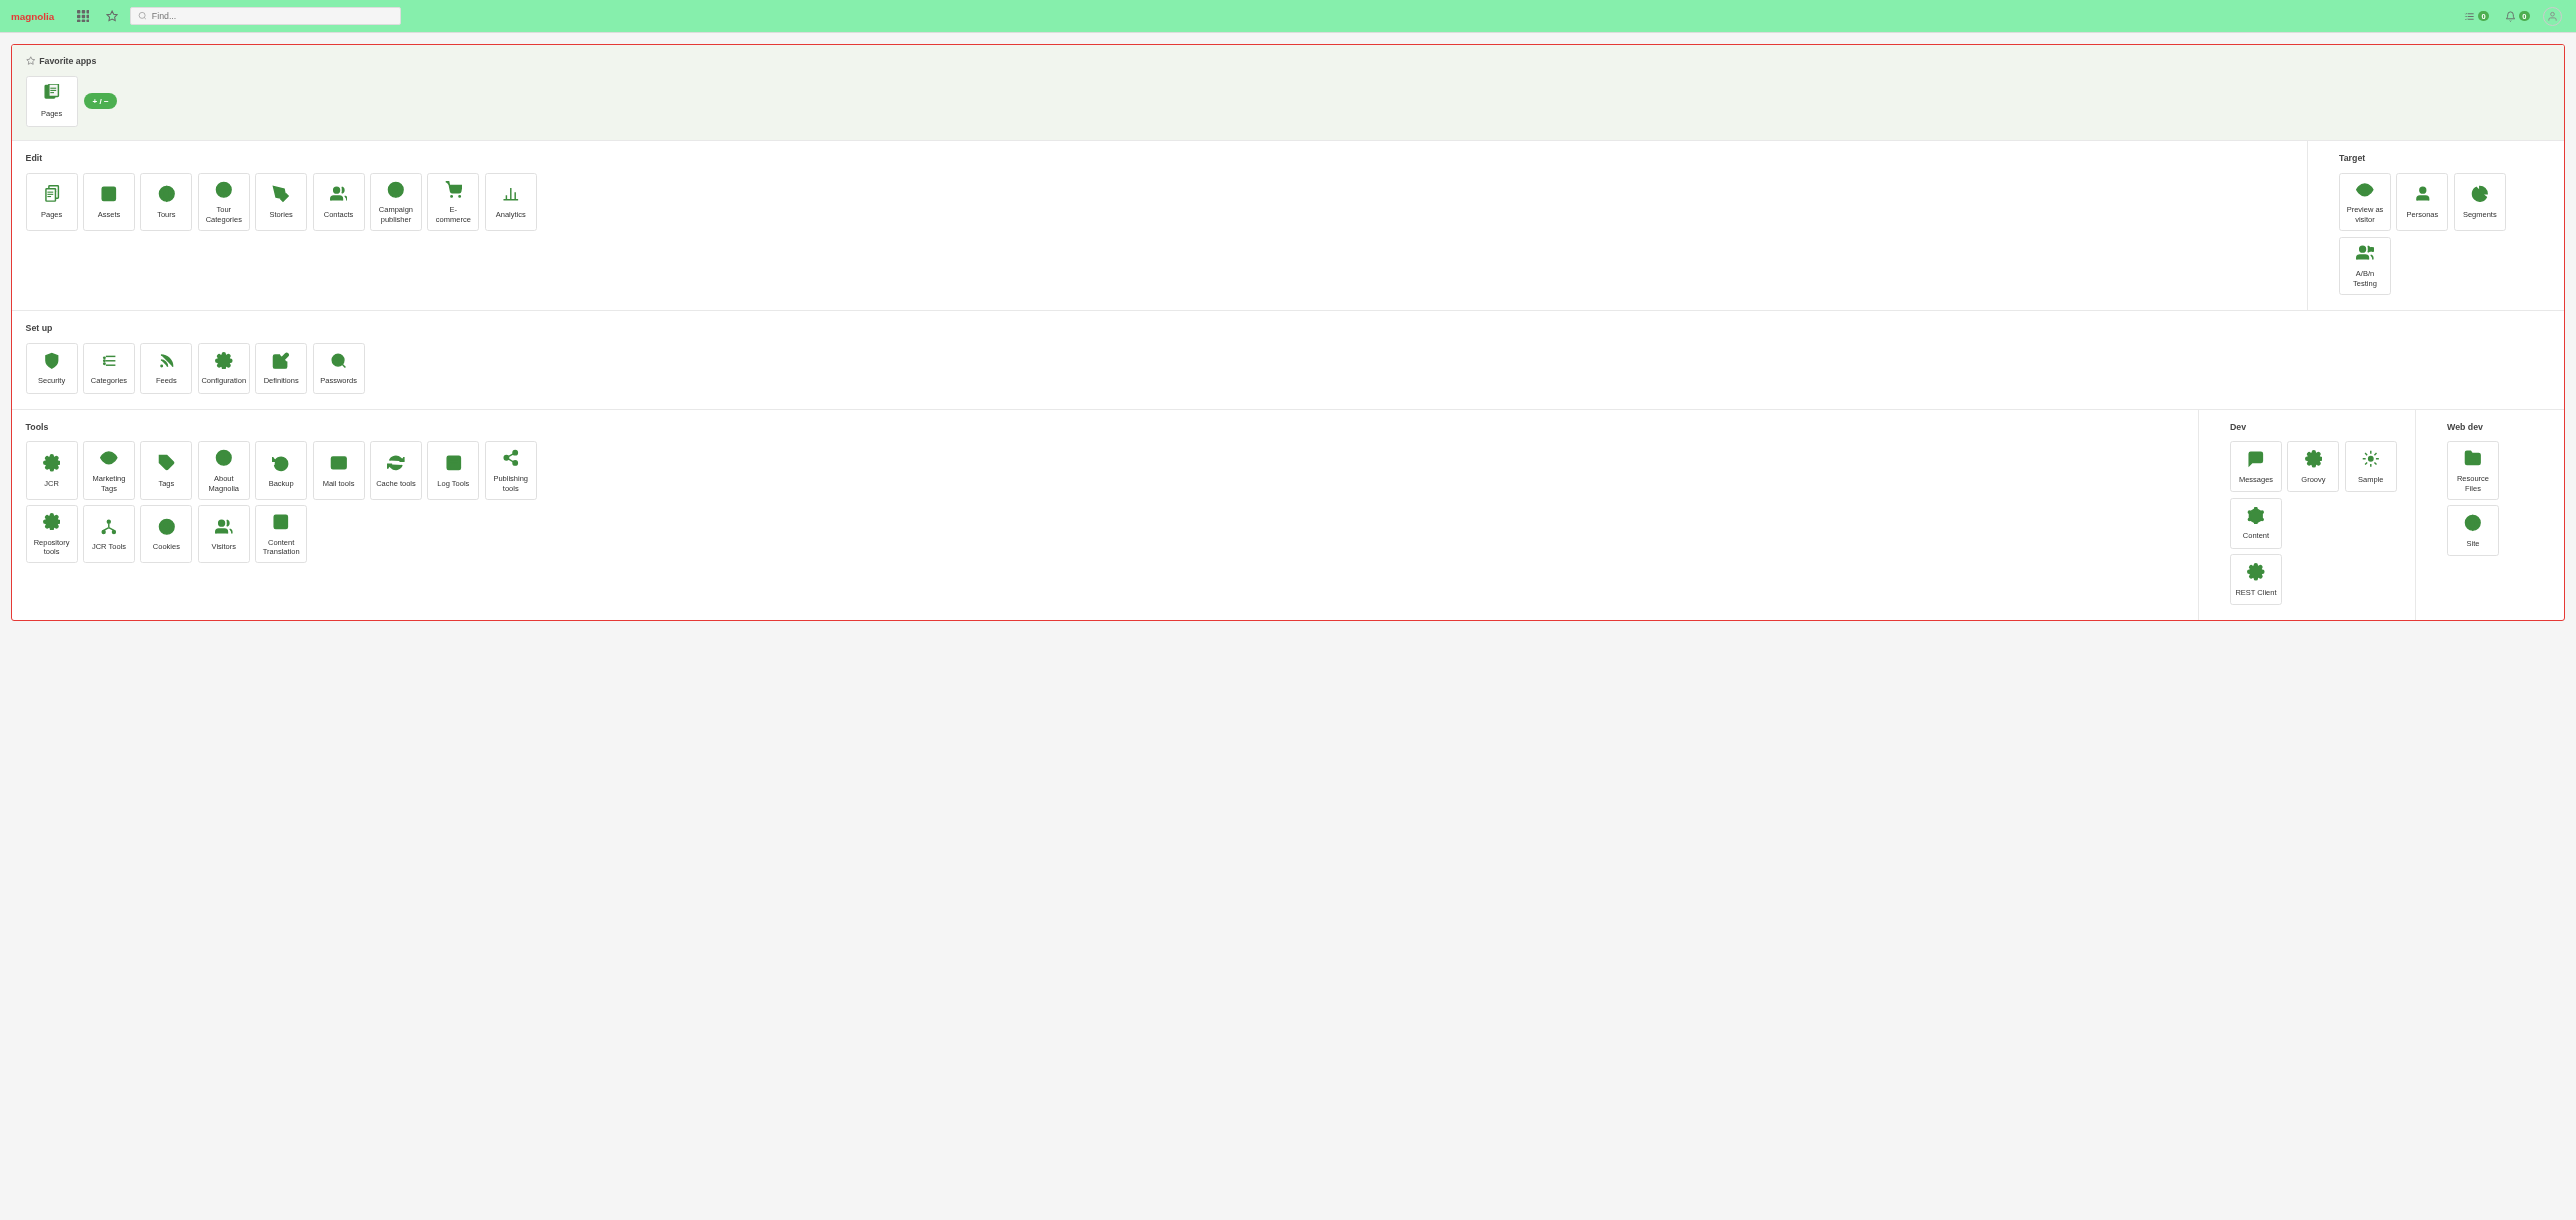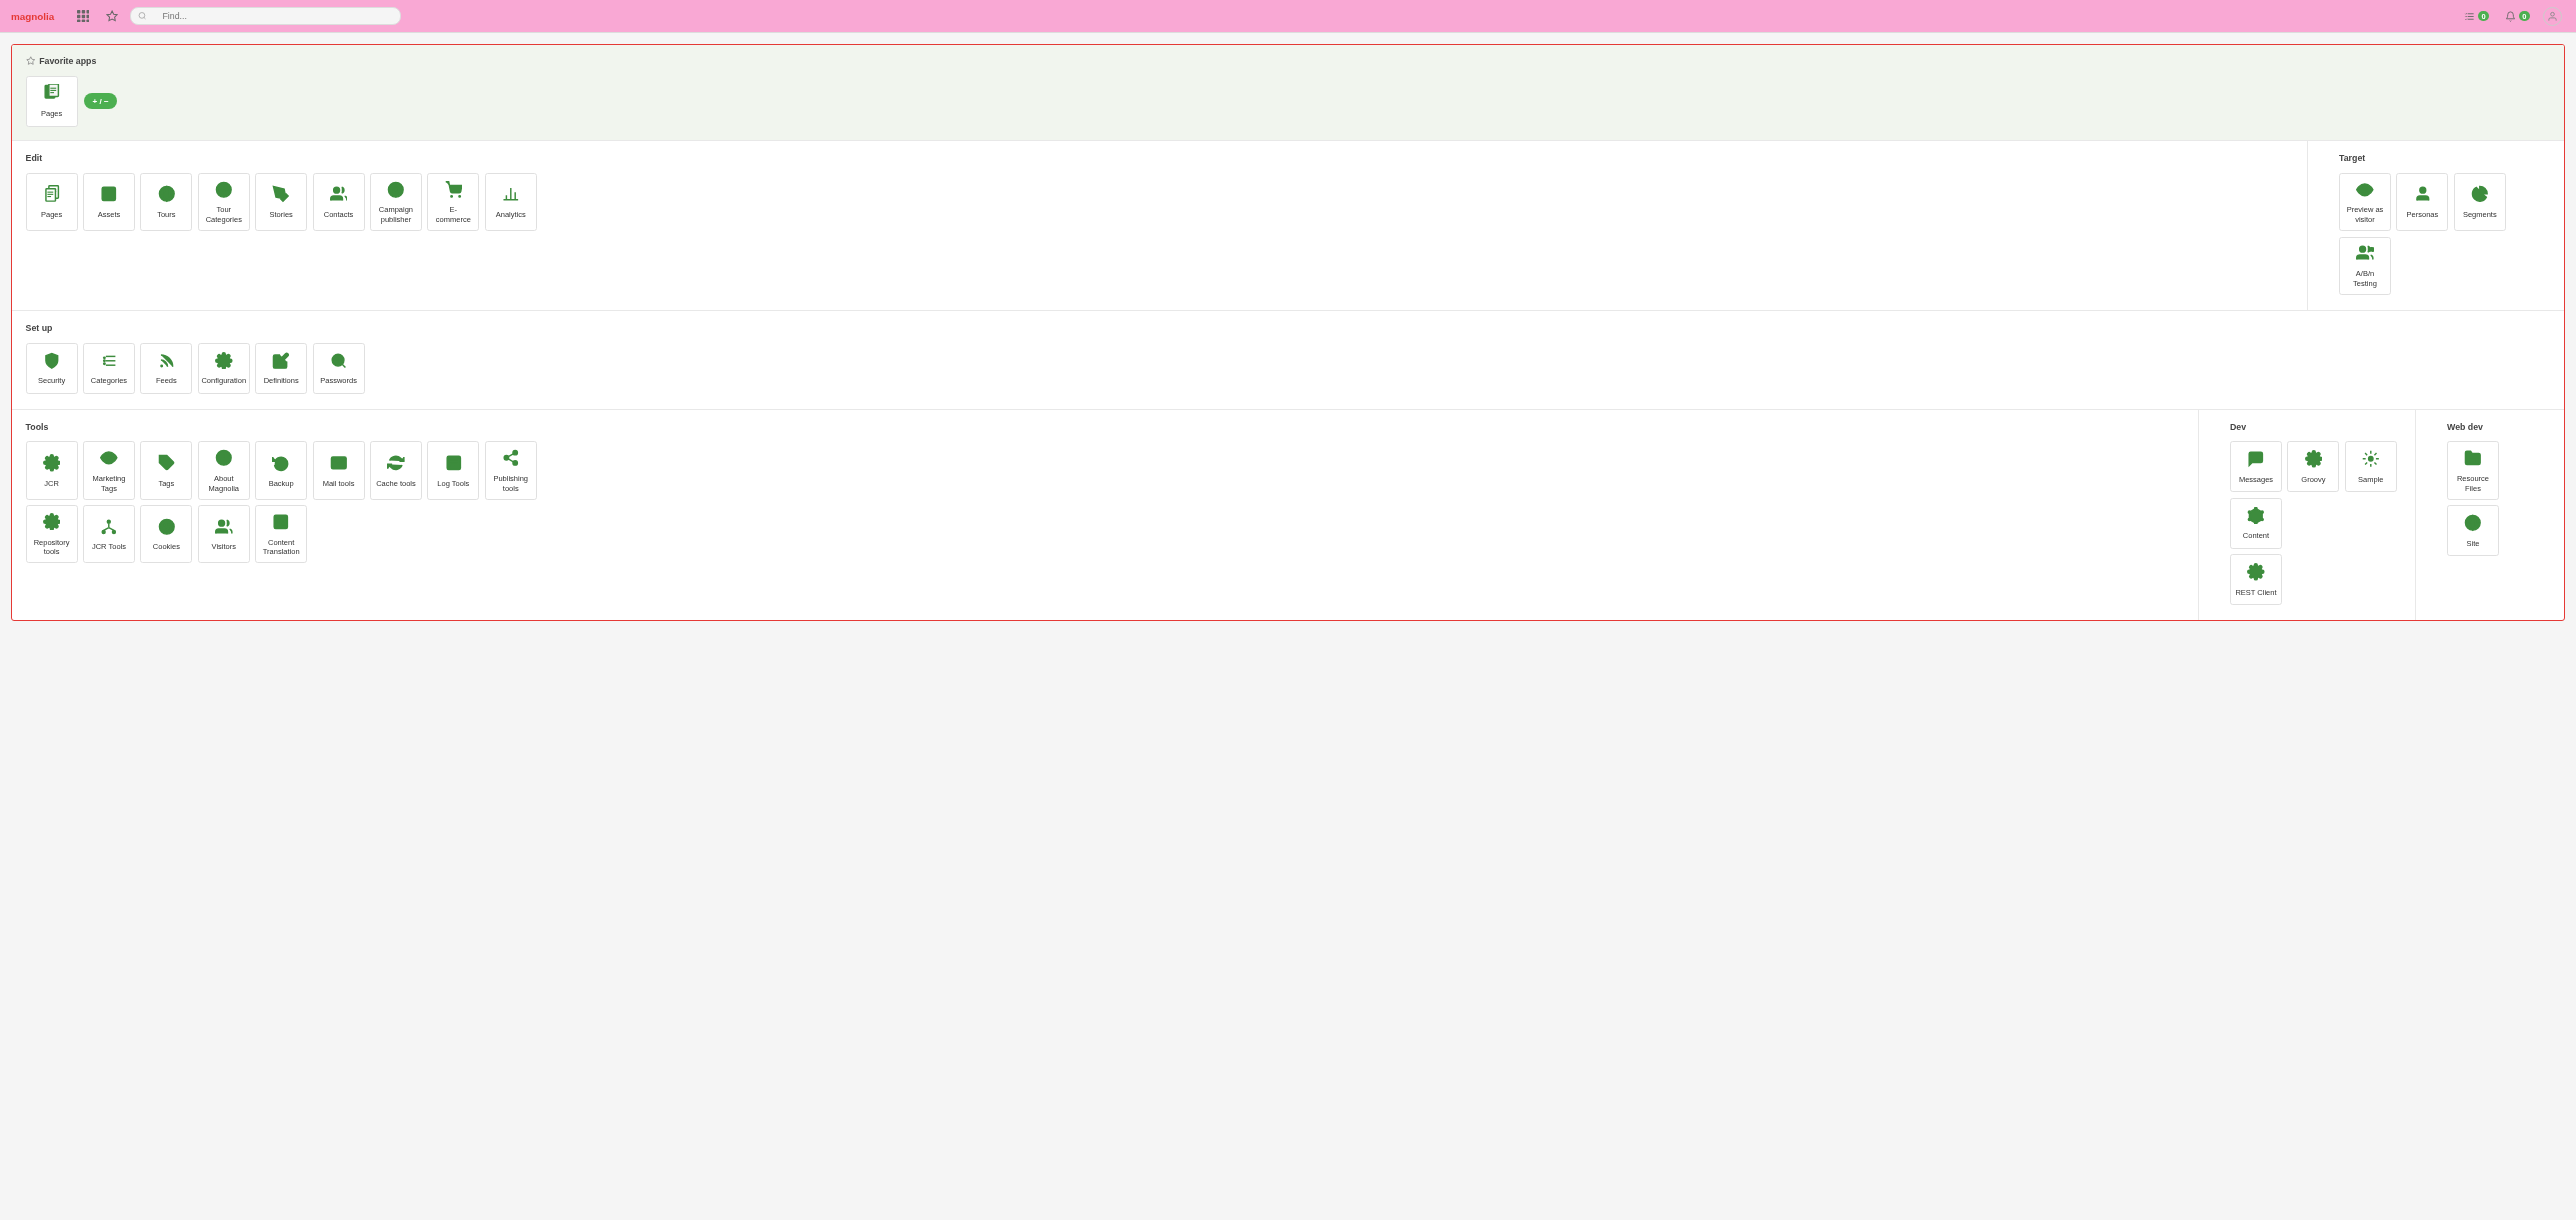--- a/index.html
+++ b/index.html
@@ -1,32 +1,32 @@
 <!DOCTYPE html>
 <html style="font-size:11px"><head>
   <meta charset="utf-8">
   <style>
     * { box-sizing: border-box; margin: 0; padding: 0; }
     body { font-family: -apple-system, BlinkMacSystemFont, 'Segoe UI', sans-serif; background: #f5f5f5; color: #333; font-size: 8.8px; }
 
     
     .topnav {
-      display: flex; align-items: center; background: #f9a8d4; border-bottom: 0.7px solid #ddd;
+      display: flex; align-items: center; background: #86efac; border-bottom: 0.7px solid #ddd;
       height: 33px; padding: 0 11px; gap: 8.1px; position: sticky; top: 0; z-index: 100;
     }
     .logo { display: flex; align-items: center; }
     .logo svg { width: 54px; height: 16.3px; }
     .nav-icon-btn {
       background: none; border: none; cursor: pointer; padding: 4.1px; border-radius: 2.7px;
       display: flex; align-items: center; justify-content: center; color: #555;
       font-size: 12.2px;
     }
     .search-bar {
       display: flex; align-items: center; background: #f5f5f5; border: 0.7px solid #ddd;
-      border-radius: 8px; padding: 3.4px 6.8px; flex: 1; max-width: 271px; gap: 16px; color: #999;
+      border-radius: 2px; padding: 3.4px 6.8px; flex: 1; max-width: 271px; gap: 5px; color: #999;
     }
     .search-input { border: none; background: transparent; outline: none; font-size: 8.8px; color: #333; width: 100%; }
     .nav-right { margin-left: auto; display: flex; align-items: center; gap: 5.4px; }
     .nav-badge-btn {
       background: none; border: none; cursor: pointer; padding: 4.1px 5.4px; display: flex; align-items: center;
       gap: 2.7px; font-size: 8.8px; color: #555; border-radius: 2.7px;
     }
     .badge {
       background: #4caf50; color: #fff; border-radius: 6.8px; padding: 0.7px 3.4px; font-size: 7.5px; font-weight: bold;
     }

